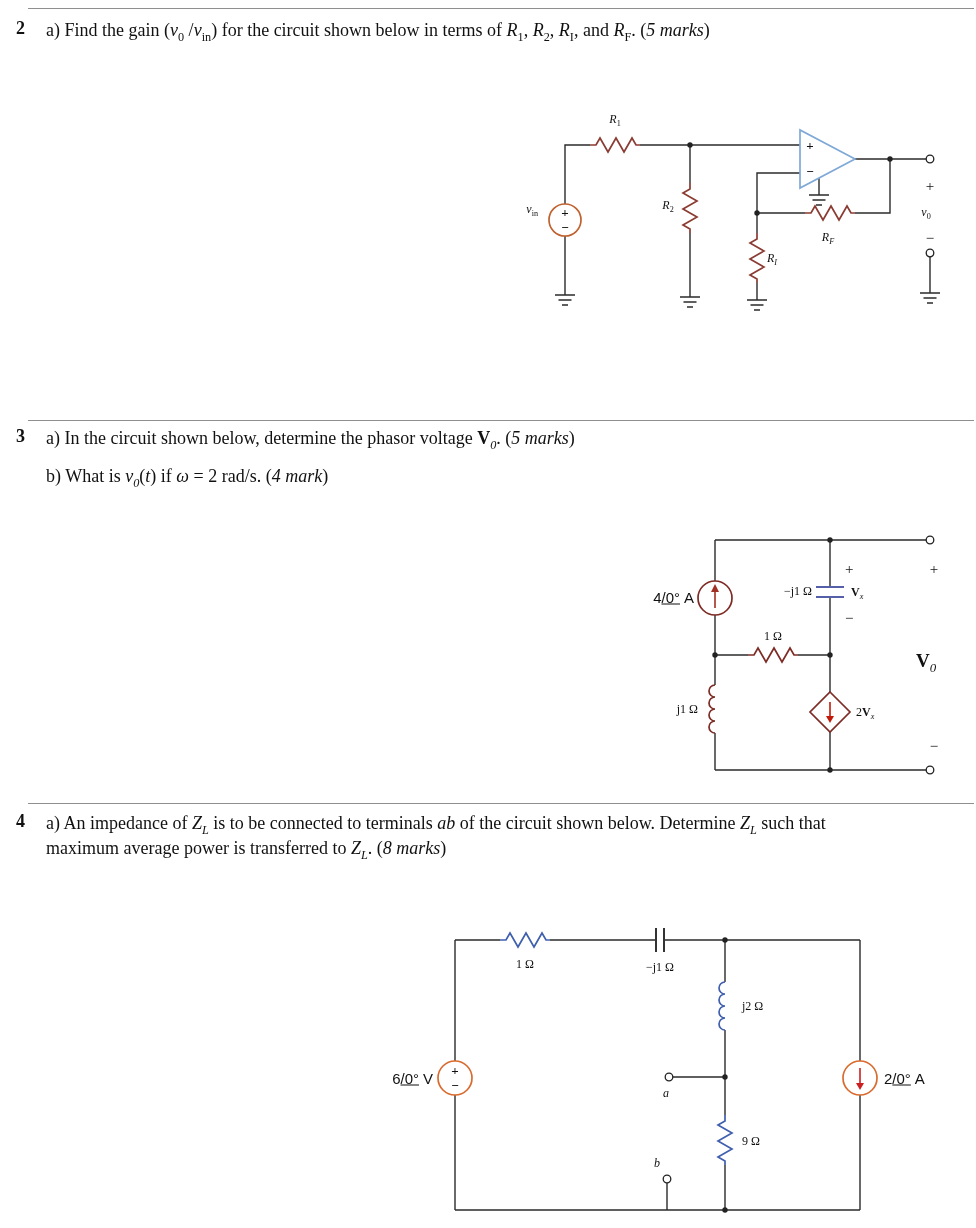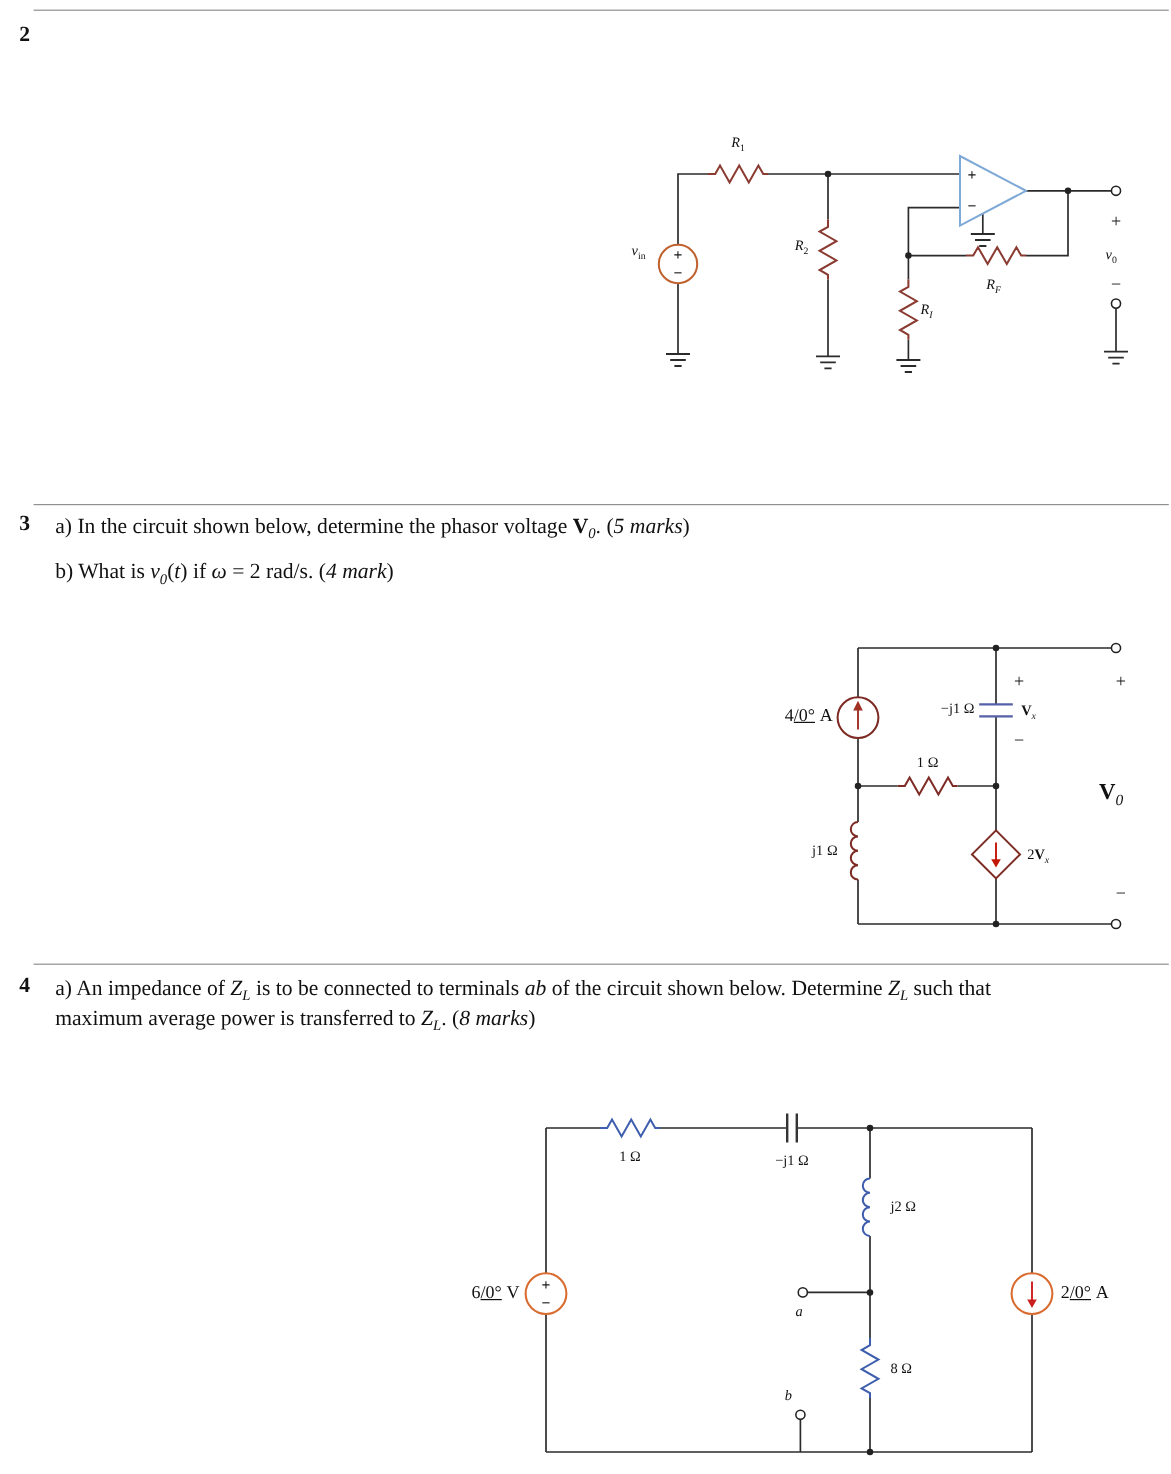--- a/index.html
+++ b/index.html
@@ -10,33 +10,34 @@
   .ptext{position:absolute;font-size:18px;line-height:25px;}
   .circuit{position:absolute;}
   .circuit svg{position:absolute;left:0;top:0;}
   .clabel{position:absolute;font-size:12px;white-space:nowrap;}
   .cc{transform:translate(-50%,-50%);}
   .cl{transform:translate(0,-50%);}
   .cr{transform:translate(-100%,-50%);}
   .sign{font-size:15px;}
   .sign-sm{font-size:13px;font-weight:bold;}
   .bigv{font-size:19px;}
-  .ph{font-family:Liberation Serif, serif;font-size:15px;}
+  .ph{font-family:Liberation Sans, sans-serif;font-size:15px;}
   .ang{text-decoration:underline;}
   .unit{margin-left:4px;}
   sub{font-size:68%;line-height:0;}
 </style>
 </head>
 <body>
 
 <div id="page">
 
   <div class="rule" style="top:8px"></div>
 
   <div class="pnum" style="left:16px;top:18px">2</div>
+  <div class="ptext" style="left:46px;top:18px">a) Find the gain (<i>v</i><sub>0</sub> /<i>v</i><sub>in</sub>) for the circuit shown below in terms of <i>R</i><sub>1</sub>, <i>R</i><sub>2</sub>, <i>R</i><sub>I</sub>, and <i>R</i><sub>F</sub>. (<i>5 marks</i>)</div>
 
   <div class="circuit" style="left:480px;top:105px;width:480px;height:235px">
     <svg width="480" height="235" viewBox="0 0 480 235">
       <defs>
         <g id="gnd" stroke="#2b2b2b" stroke-width="1.5" fill="none">
           <path d="M-10,0 H10 M-6.5,5 H6.5 M-3,10 H3"></path>
         </g>
       </defs>
       <g stroke="#2b2b2b" stroke-width="1.4" fill="none">
         <path d="M85,99 V40 H110 M160,40 H320 M210,40 V78 M210,128 V192 M85,131 V190
@@ -164,21 +165,21 @@
         <circle cx="335" cy="290" r="2.7"></circle>
       </g>
       <g stroke="#222" stroke-width="1.3" fill="#fff">
         <circle cx="279" cy="157" r="3.8"></circle>
         <circle cx="277" cy="259" r="3.8"></circle>
       </g>
     </svg>
     <div class="clabel cc" style="left:135px;top:44px">1 Ω</div>
     <div class="clabel cc" style="left:270px;top:47px">−j1 Ω</div>
     <div class="clabel cl" style="left:352px;top:86px">j2 Ω</div>
-    <div class="clabel cl" style="left:352px;top:221px">8 Ω</div>
+    <div class="clabel cl" style="left:352px;top:221px">9 Ω</div>
     <div class="clabel cc" style="left:276px;top:173px"><i>a</i></div>
     <div class="clabel cc" style="left:267px;top:243px"><i>b</i></div>
     <div class="clabel cr ph" style="left:43px;top:158px"><span>6</span><span class="ang">/0°</span><span class="unit">V</span></div>
     <div class="clabel cl ph" style="left:494px;top:158px"><span>2</span><span class="ang">/0°</span><span class="unit">A</span></div>
     <div class="clabel cc sign-sm" style="left:65px;top:151px">+</div>
     <div class="clabel cc sign-sm" style="left:65px;top:166px">−</div>
   </div>
 
 </div>
 

